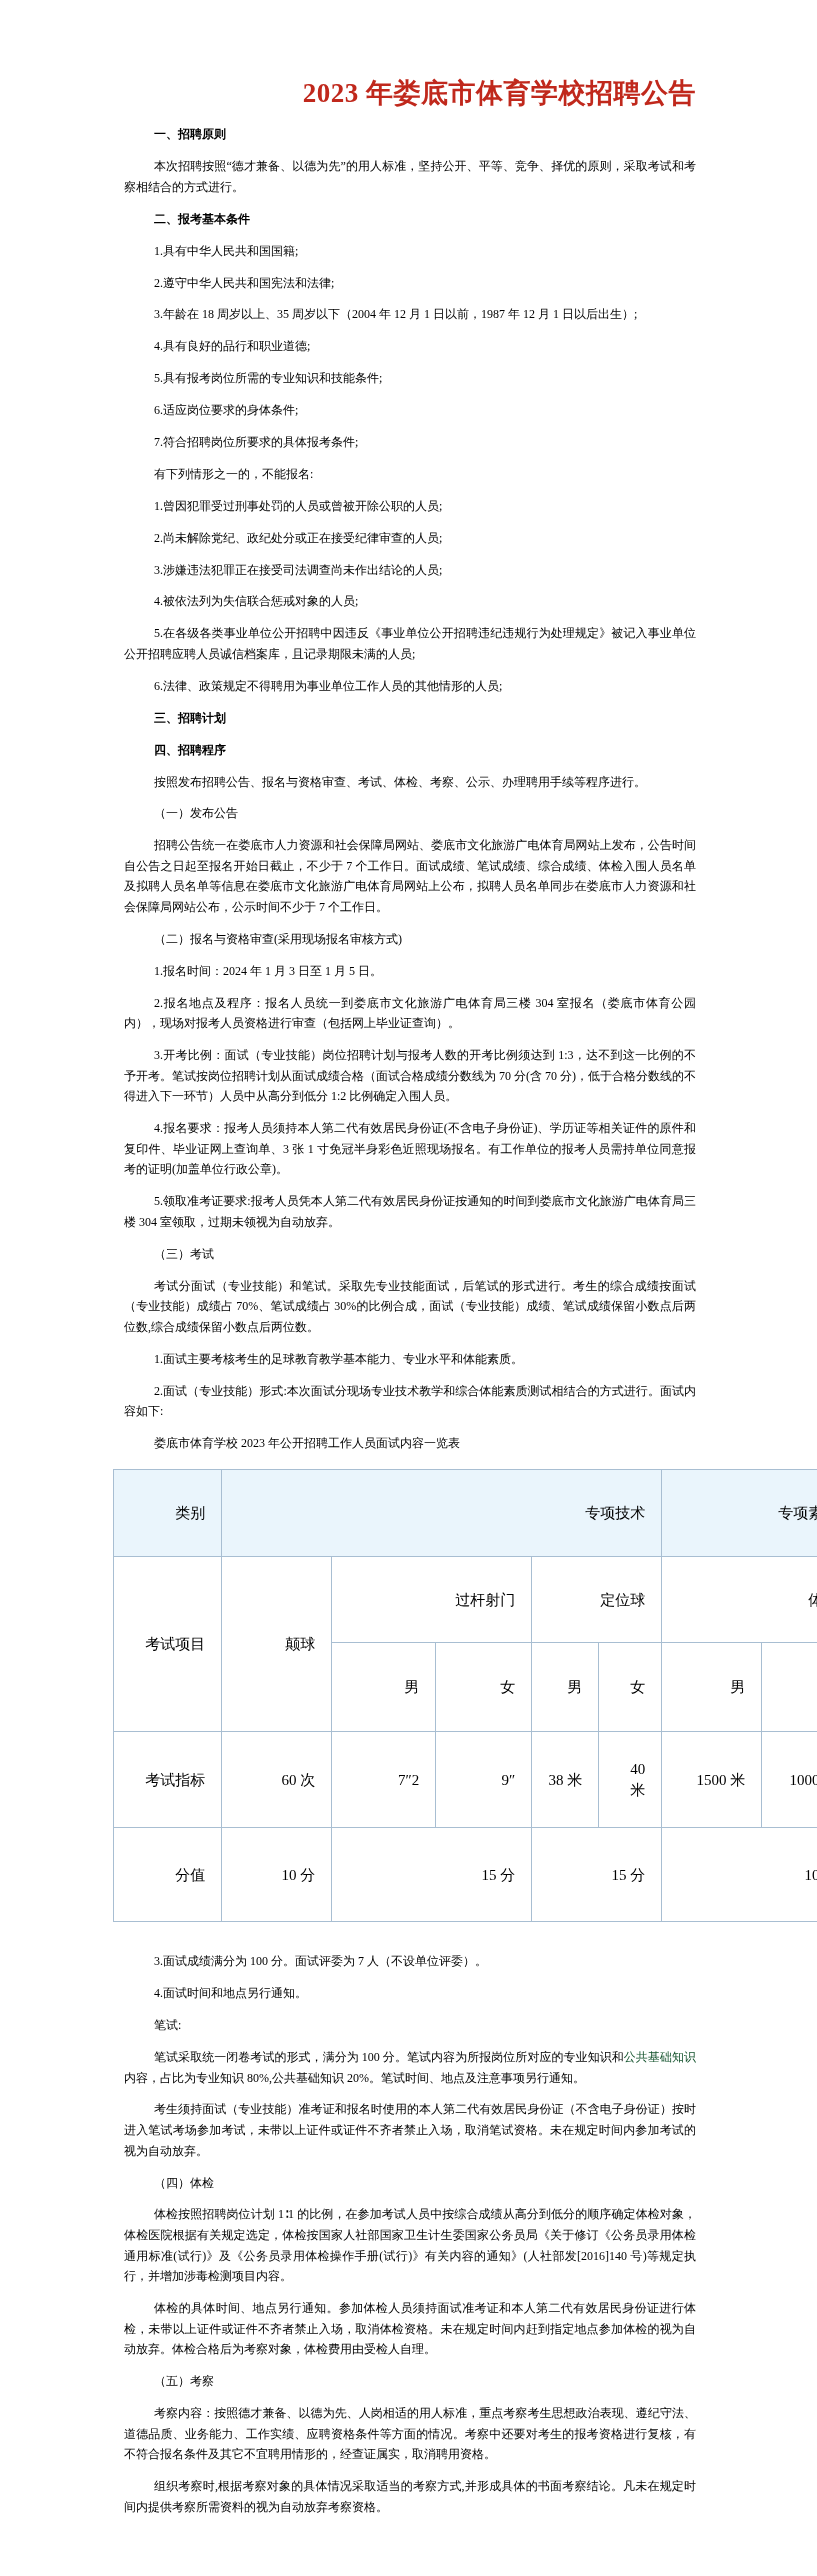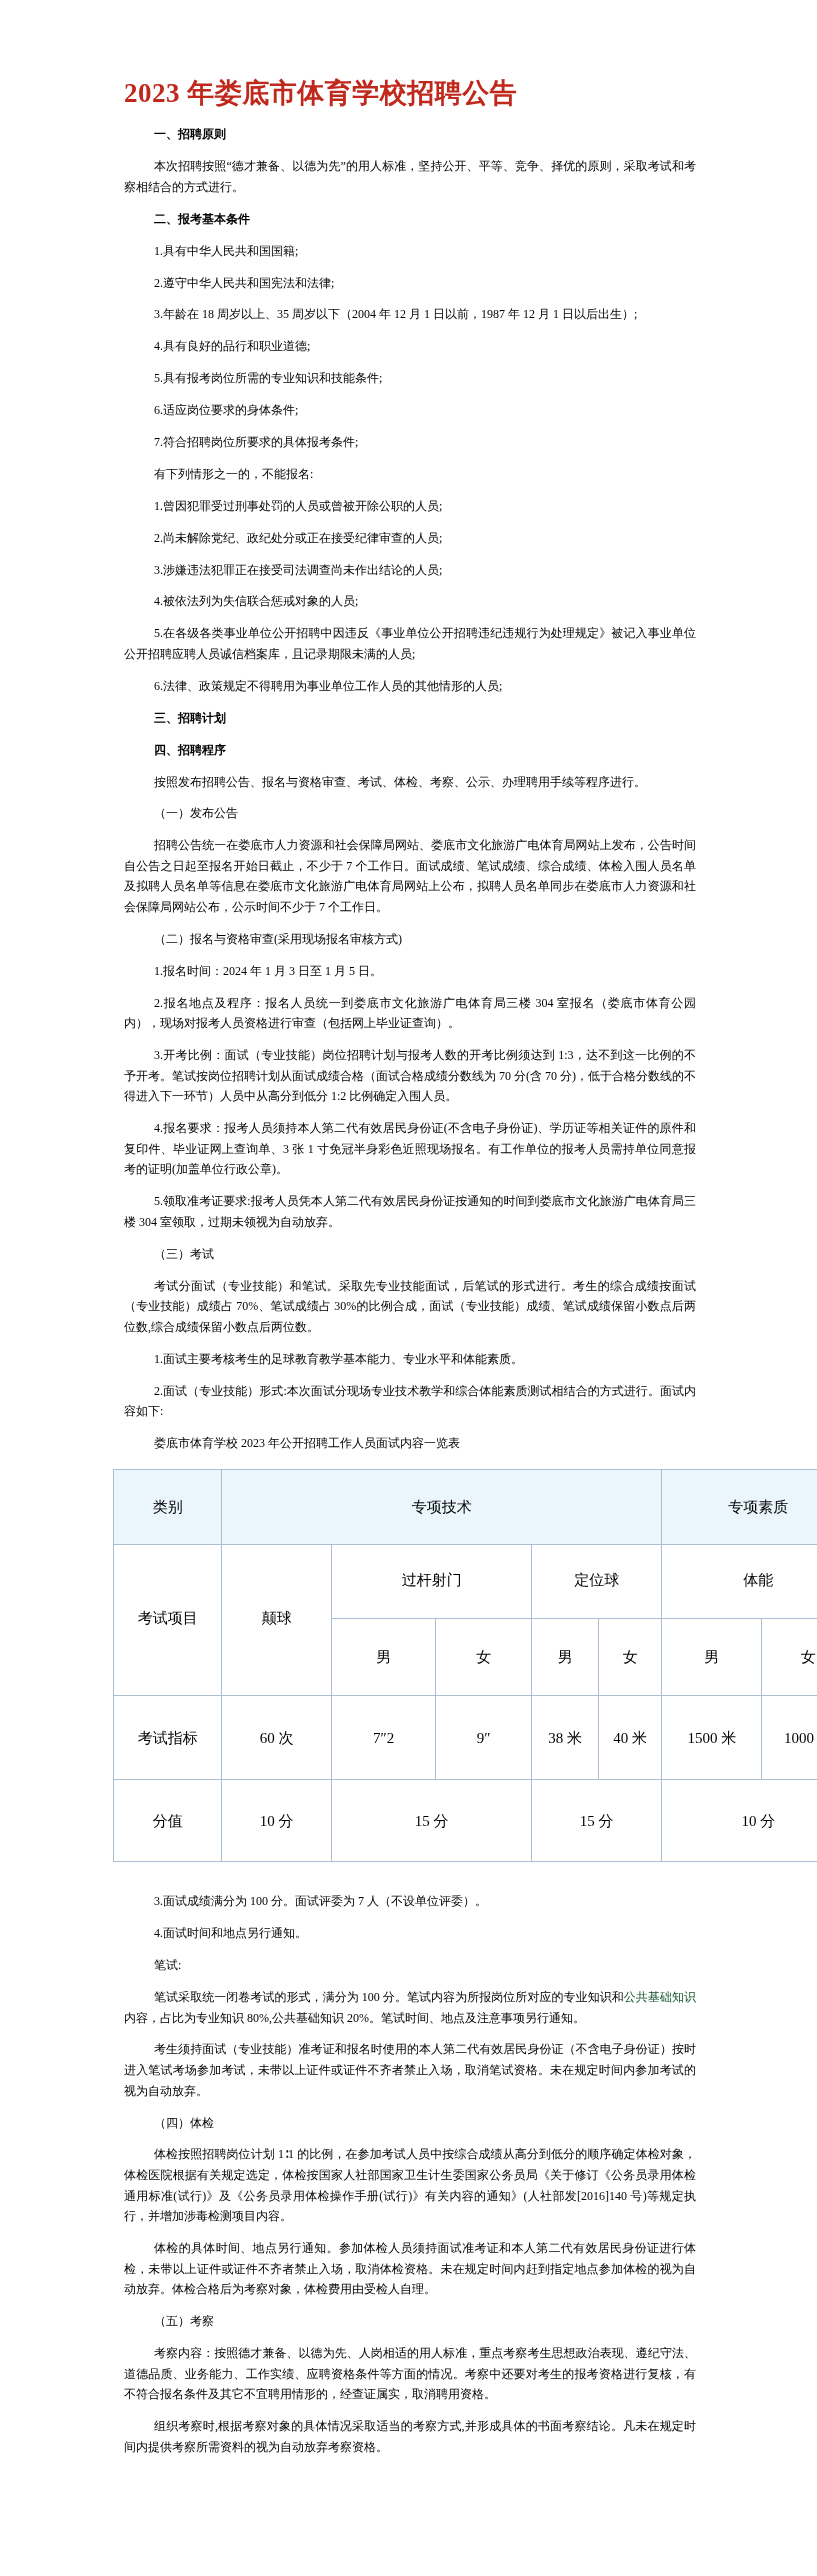--- a/index.html
+++ b/index.html
@@ -10,21 +10,21 @@
     background: #ffffff;
     overflow: hidden;
     font-family: "Liberation Serif", "DejaVu Serif", serif;
     color: #000000;
   }
   .content {
     padding: 75px 122px 0 124px; 
   }
   .doc-title {
     margin: 0 0 13.4px 0;
-    text-align: left;
+    text-align: right;
     font-size: 27px;
     line-height: 36px;
     font-weight: bold;
     color: #c0281c;
     letter-spacing: 0.5px;
   }
   .p {
     margin: 0 0 11.3px 0;
     font-size: 12px;
     line-height: 20.6px;
@@ -39,30 +39,30 @@
     margin: 15.5px 0 29px -10.8px;  
     width: 742px;
   }
   table.exam {
     border-collapse: collapse;
     table-layout: fixed;
     width: 742px;
   }
   table.exam td {
     border: 1px solid #a8bed2;
-    text-align: center;
+    text-align: right;
     vertical-align: middle;
     font-size: 15px;
     line-height: 20.6px;
-    padding: 10px;
+    padding: 16px;
     background: #ffffff;
     font-weight: normal;
   }
   table.exam tr.r-head td { background: #eaf5fc; height: 54px; }
-  table.exam tr.r-group td { height: 53px; font-family: Liberation Mono, monospace; }
+  table.exam tr.r-group td { height: 53px; }
   table.exam tr.r-gender td { height: 56px; }
   table.exam tr.r-ind td { height: 63px; }
   table.exam tr.r-score td { height: 61px; }
 </style>
 </head>
 <body>
 
 <div class="page">
   <div class="content">
     <div class="doc-title">2023 年娄底市体育学校招聘公告</div>

